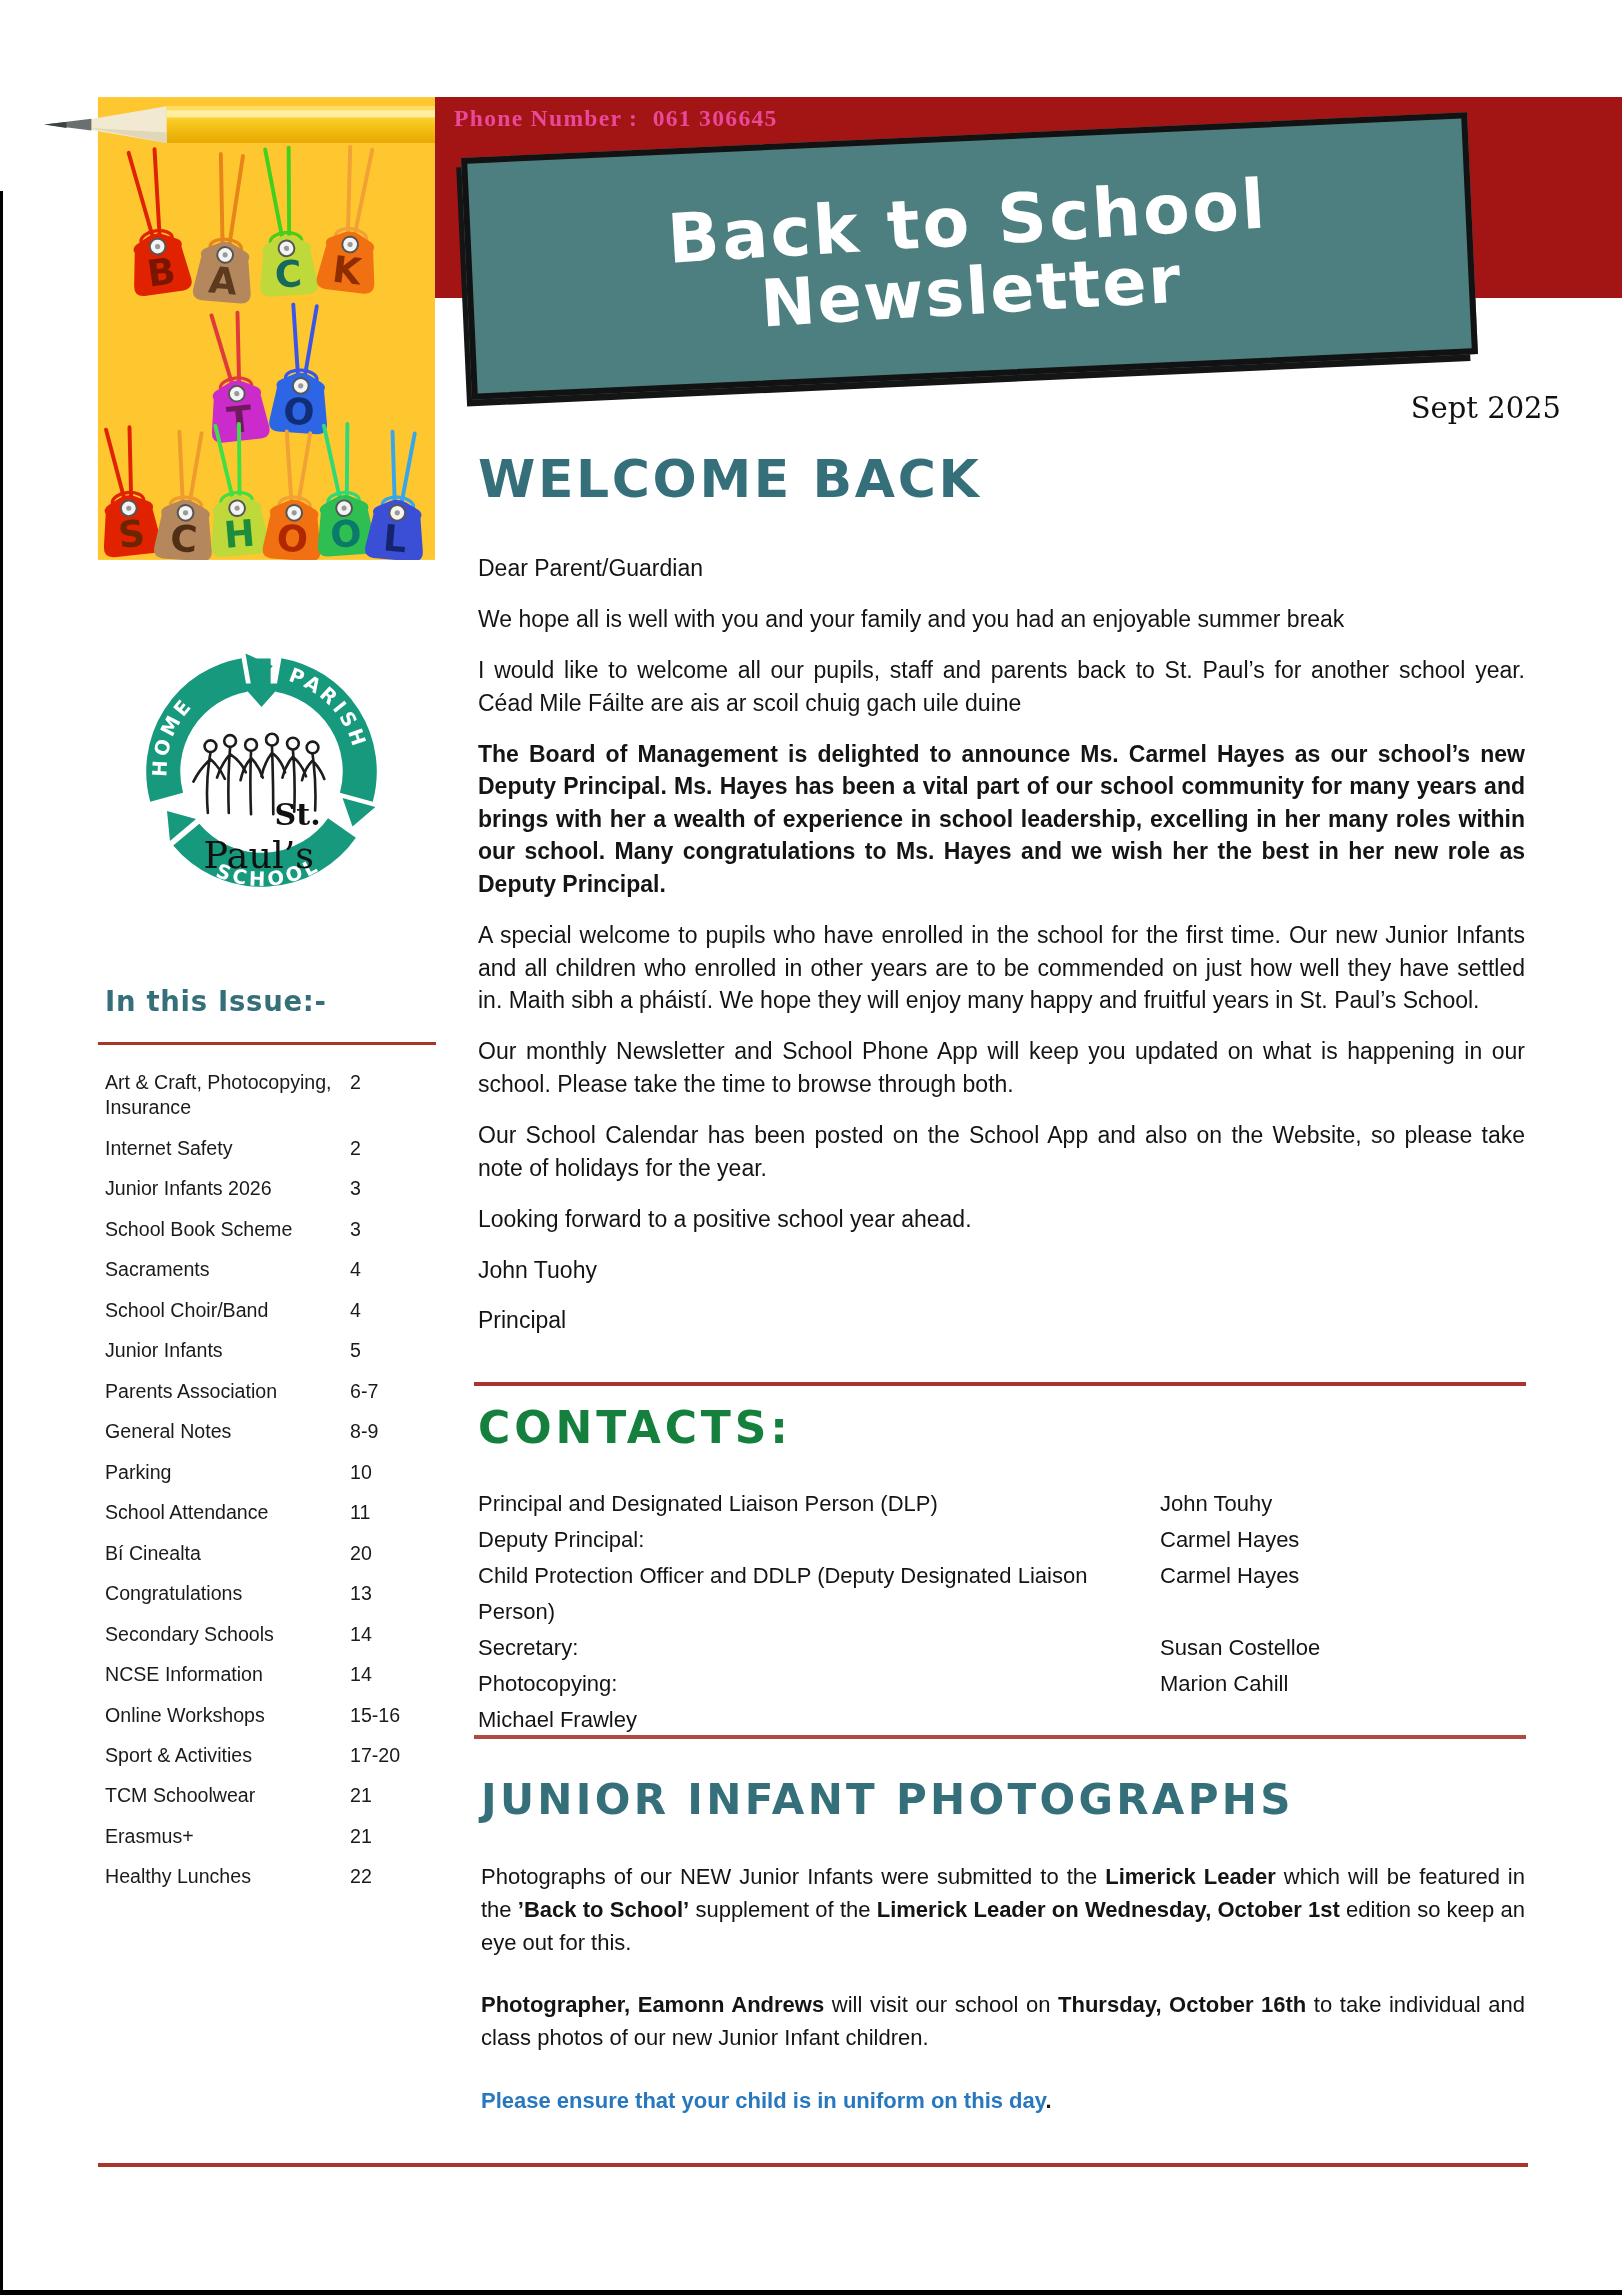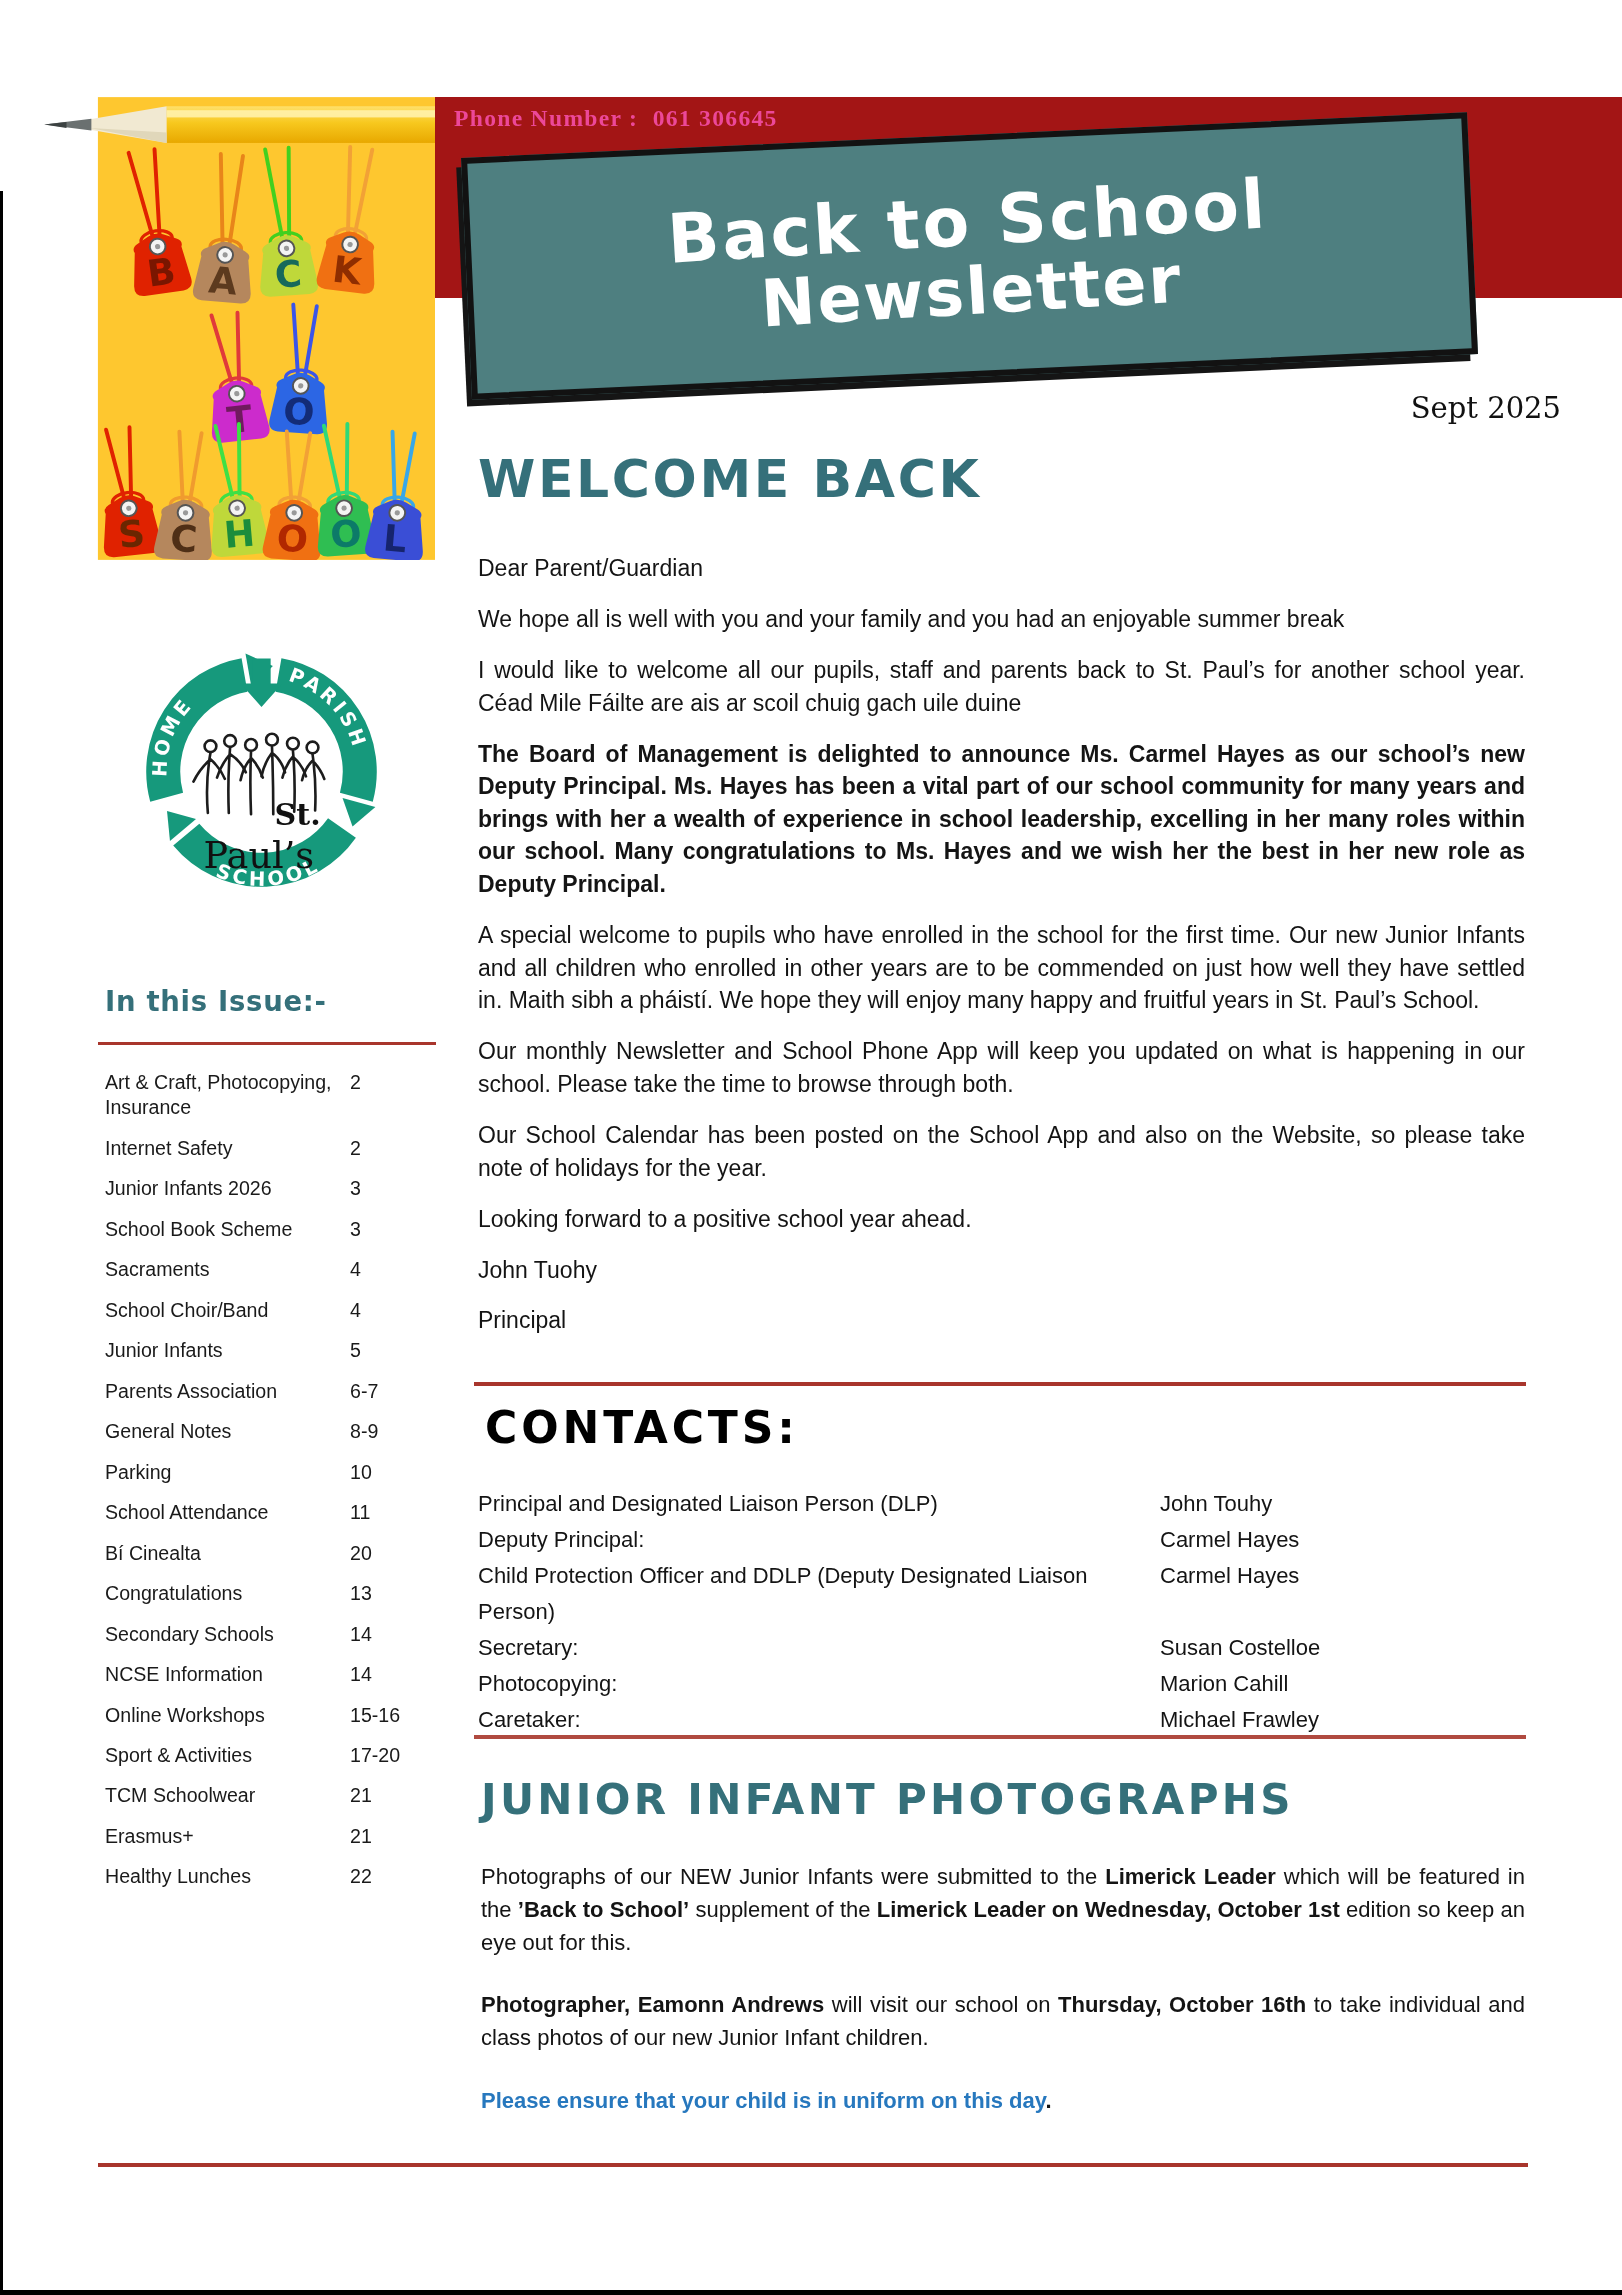--- a/index.html
+++ b/index.html
@@ -36,22 +36,22 @@
   #main p.bold{font-weight:bold;}
 
   .rule{position:absolute;height:3.9px;background:#A8352C;}
   #rule-contacts-top{left:474px;top:1382px;width:1052px;}
   #rule-contacts-bottom{left:474px;top:1735px;width:1052px;background:#B04A40;}
   #rule-bottom{left:98px;top:2163px;width:1430px;}
   #rule-issue{left:98px;top:1042px;width:338px;height:3.3px;}
 
   
   #contacts{position:absolute;left:478px;top:1402px;width:1047px;}
-  #contacts-heading{font-family:"DejaVu Sans",sans-serif;font-weight:bold;color:#000000;
-                    font-size:44px;letter-spacing:3.9px;margin:0 0 33px 7px;}
+  #contacts-heading{font-family:"DejaVu Sans",sans-serif;font-weight:bold;color:#15803d;
+                    font-size:44px;letter-spacing:3.9px;margin:0 0 33px 0;}
   .contact-row{display:flex;font-size:22px;line-height:36px;gap:21px;}
   .contact-role{width:661px;}
   .contact-name{flex:1;}
 
   
   #junior{position:absolute;left:481px;top:1767px;width:1044px;}
   #junior-heading{font-family:"DejaVu Sans",sans-serif;font-weight:bold;color:#35707A;
                   font-size:42px;letter-spacing:3.3px;margin:8px 0 36px 0;}
   #junior p{font-size:22px;line-height:1.5;text-align:justify;margin:0 0 29.4px 0;}
   #uniform-note{color:#2778BE;font-weight:bold;font-size:22px;text-align:left;}
@@ -396,21 +396,20 @@
       </div>
     <div class="contact-row">
         <span class="contact-role">Secretary:</span>
         <span class="contact-name">Susan Costelloe</span>
       </div>
     <div class="contact-row">
         <span class="contact-role">Photocopying:</span>
         <span class="contact-name">Marion Cahill</span>
       </div>
     <div class="contact-row">
-        <span class="contact-role">Caretaker:</span>
         <span class="contact-name">Michael Frawley</span>
       </div>
   </div>
   <div id="rule-contacts-bottom" class="rule"></div>
 
   <div id="junior">
     <h2 id="junior-heading">JUNIOR INFANT PHOTOGRAPHS</h2>
     <p><span>Photographs of our NEW Junior Infants were submitted to the </span><b>Limerick Leader</b><span> which will be featured in the </span><b>’Back to School’</b><span> supplement of the </span><b>Limerick Leader on Wednesday,  October 1st</b><span> edition so keep an eye out for this.</span></p>
     <p><b>Photographer,  Eamonn  Andrews</b><span> will visit our school on </span><b>Thursday,  October  16th</b><span> to take individual and class photos of our new Junior Infant children.</span></p>
     <p id="uniform-note"><span>Please ensure that your child is in uniform on this day</span><span class="period">.</span></p>

